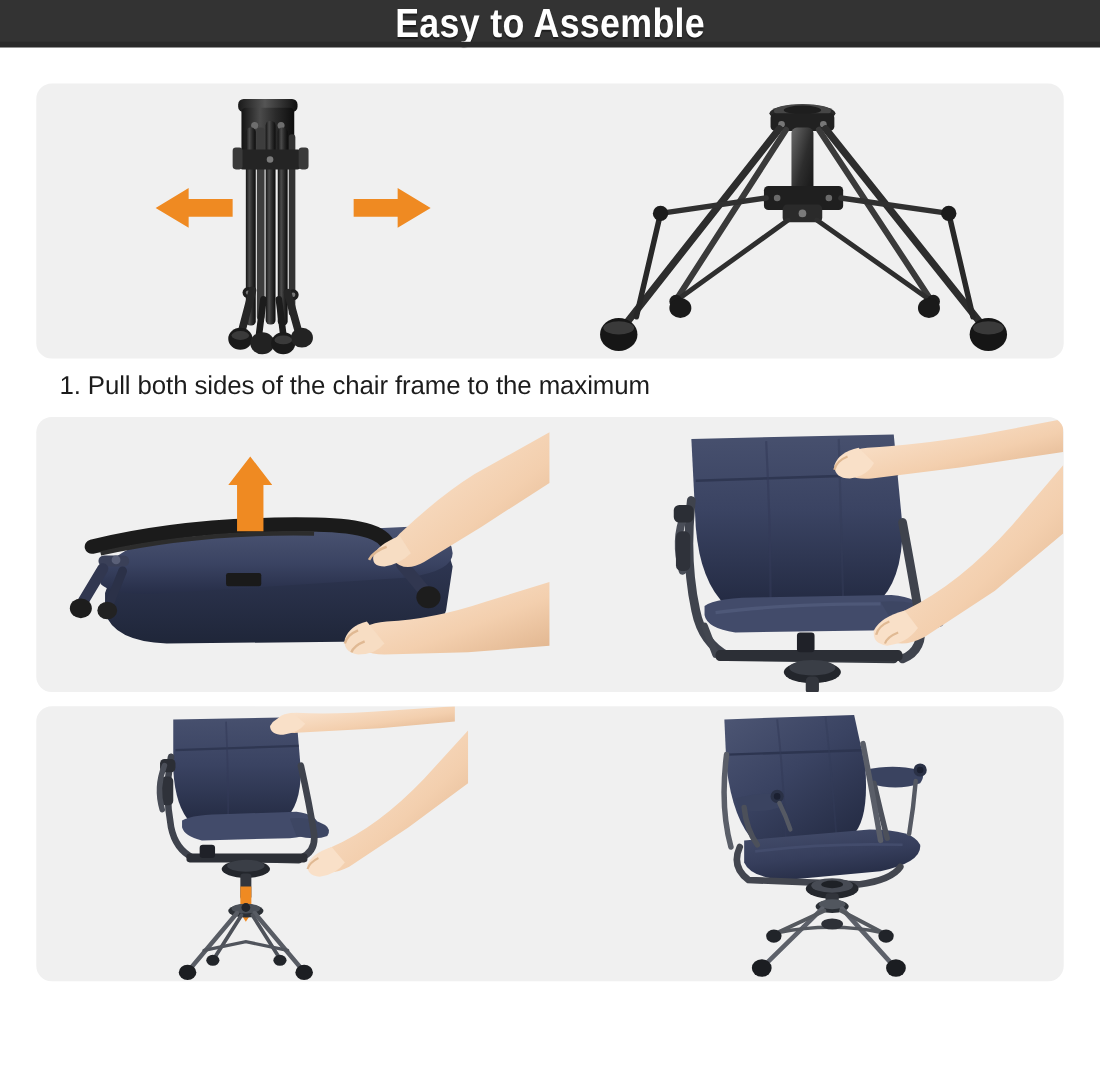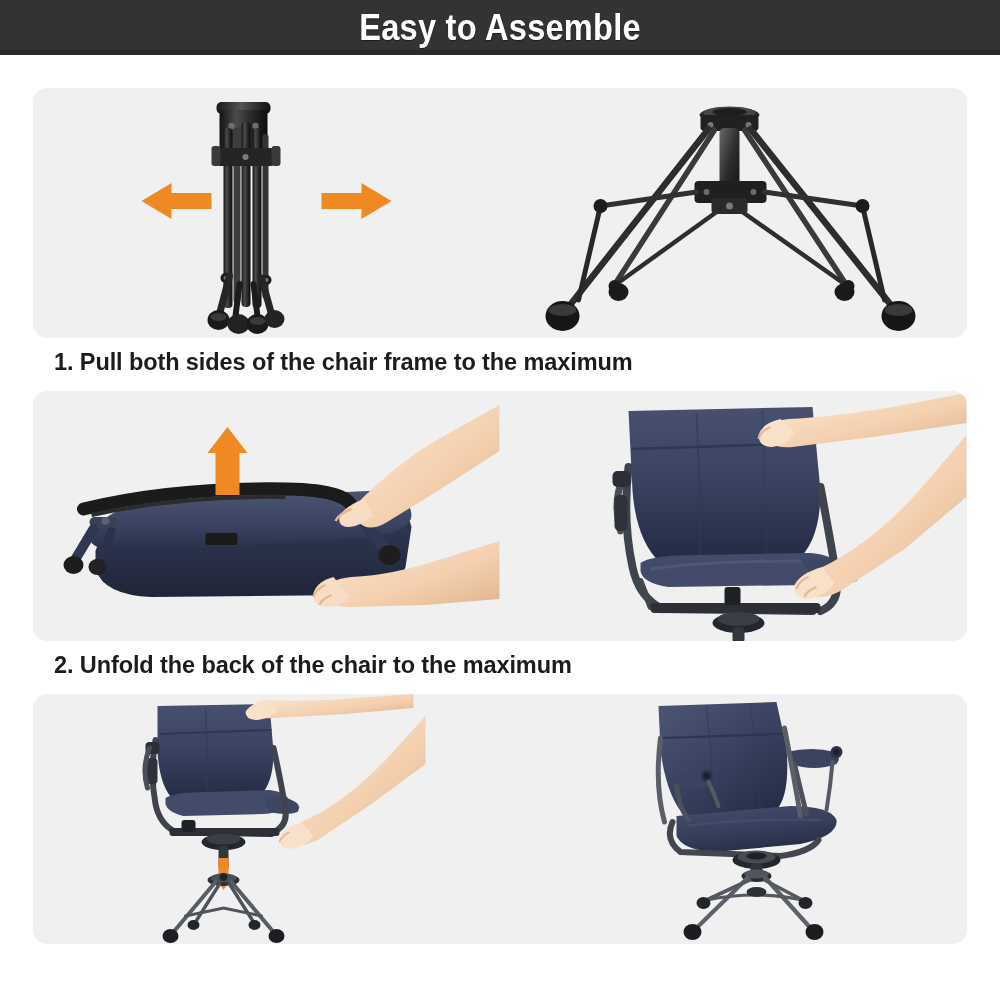--- a/index.html
+++ b/index.html
@@ -10,21 +10,21 @@
     height: 986px;
     background: #ffffff;
     font-family: "Liberation Sans", sans-serif;
     overflow: hidden;
   }
 
   
   .header-bar {
     position: relative;
     width: 1000px;
-    height: 55px;
+    height: 43px;
     background: #333333;
     display: flex;
     align-items: center;
     justify-content: center;
   }
   .header-bar::after {
     content: "";
     position: absolute;
     left: 0; right: 0; bottom: 0;
     height: 5px;
@@ -61,21 +61,21 @@
 
   .panel-half {
     position: relative;
     flex: 1;
     height: 100%;
   }
 
   .caption {
     color: #1c1c1c;
     font-size: 23.5px;
-    font-weight: 700;
+    font-weight: 400;
     padding: 11px 0 2px 21px;
     letter-spacing: -0.1px;
     white-space: nowrap;
   }
 
   
   .scene { position: absolute; inset: 0; width: 100%; height: 100%; }
 
   
 </style>
@@ -316,21 +316,20 @@
 
           <path d="M466 44 L420 98 Q372 152 322 176 Q300 188 306 200
                    Q316 212 340 200 L404 158 L466 106 Z" fill="url(#skinB)"></path>
           <path d="M322 176 Q300 182 294 194 Q292 206 306 208 Q324 206 334 192 Z" fill="#f9e0c8"></path>
           <path d="M308 186 Q298 190 296 198" stroke="#e0b993" stroke-width="2.2" fill="none"></path>
           <path d="M316 196 Q306 200 304 206" stroke="#e0b993" stroke-width="2" fill="none"></path>
         </svg>
       </div>
     </div>
 
-    <div class="caption">2. Unfold the back of the chair to the maximum</div>
   </div>
 
   <div class="step">
     <div class="panel p3">
 
       <div class="panel-half">
         <svg class="scene" viewBox="0 0 466 250" preserveAspectRatio="xMidYMid meet">
           <defs>
             <linearGradient id="navyD" x1="0" y1="0" x2="0" y2="1">
               <stop offset="0%" stop-color="#47506e"></stop>

